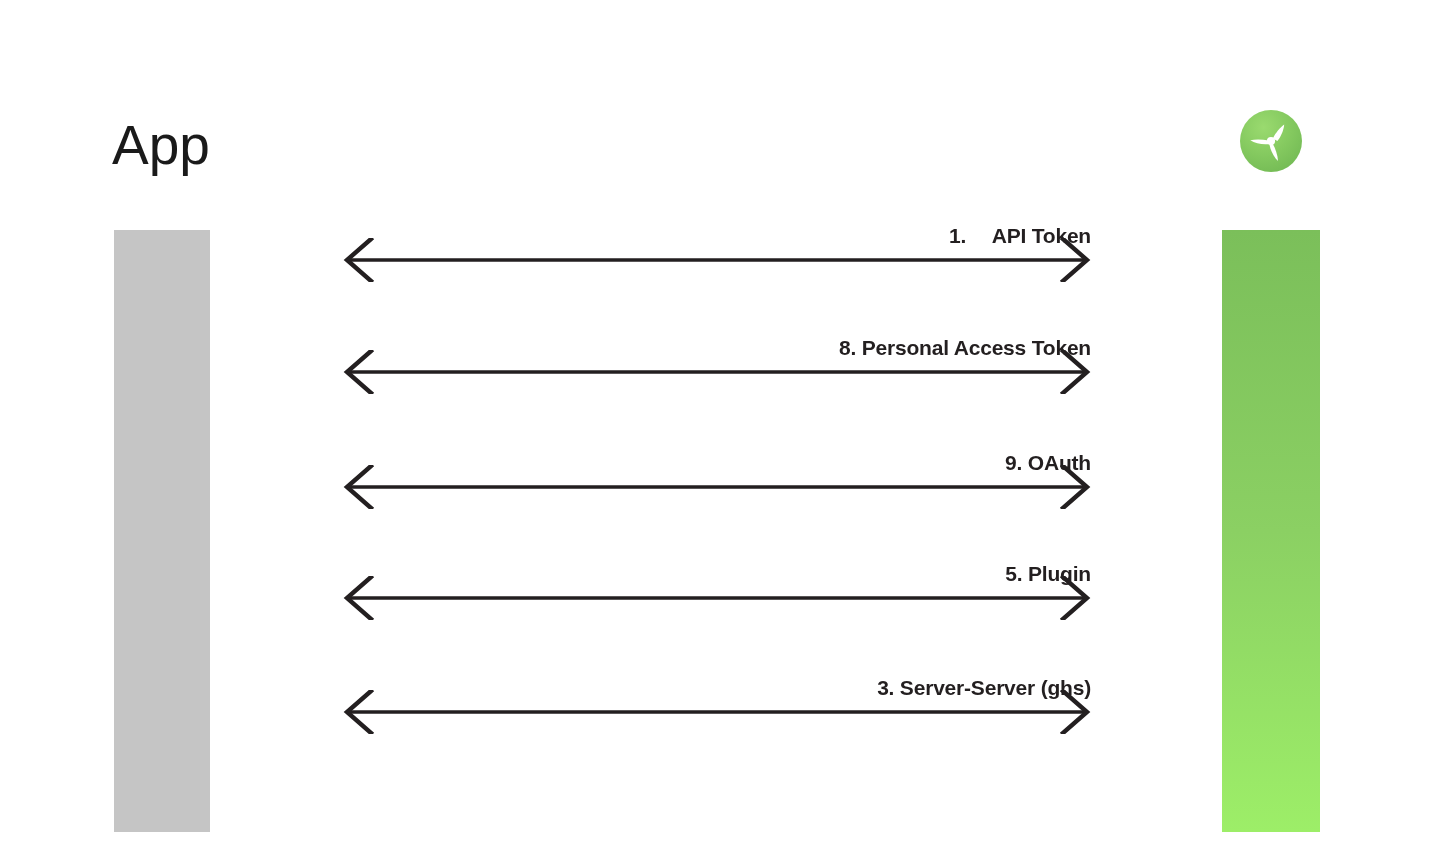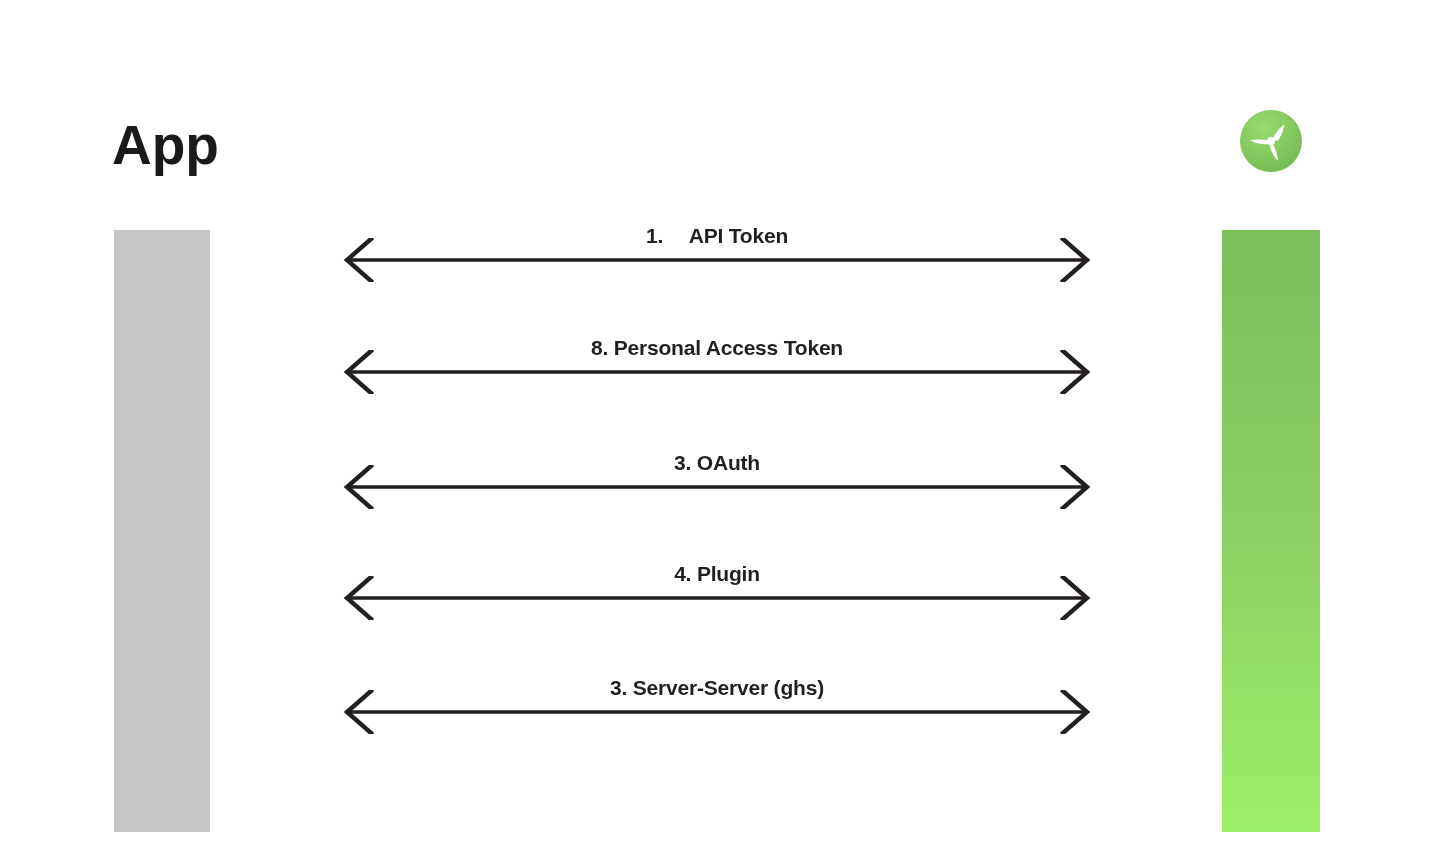--- a/index.html
+++ b/index.html
@@ -18,21 +18,21 @@
     overflow: hidden;
   }
 
   
   #app-title {
     position: absolute;
     left: 112px;
     top: 112px;
     font-family: "Liberation Sans", sans-serif;
     font-size: 55px;
-    font-weight: 700;
+    font-weight: 400;
     letter-spacing: 0px;
     color: #1a1a1a;
     line-height: 66px;
     white-space: nowrap;
   }
 
   
   #actor-app-lifeline {
     position: absolute;
     left: 114px;
@@ -64,21 +64,21 @@
     position: absolute;
     left: 343px;
     width: 748px;
     height: 0;
   }
   .message-label {
     position: absolute;
     left: 0;
     width: 748px;
     bottom: 12px;
-    text-align: center;
+    text-align: right;
     font-family: "Liberation Sans", sans-serif;
     font-size: 21px;
     font-weight: bold;
     color: #231f20;
     white-space: pre;
     letter-spacing: -0.2px;
   }
   .message-arrow {
     position: absolute;
     left: 0;
@@ -134,30 +134,30 @@
   <div class="message-row" style="top:372px;">
     <div class="message-label">8. Personal Access Token</div>
     <svg class="message-arrow" viewBox="0 0 748 44" xmlns="http://www.w3.org/2000/svg">
       <line x1="6" y1="22" x2="742" y2="22" stroke="#231f20" stroke-width="3.4"></line>
       <polyline points="28,1 4,22 28,43" fill="none" stroke="#231f20" stroke-width="4.4" stroke-linecap="square" stroke-linejoin="miter"></polyline>
       <polyline points="720,1 744,22 720,43" fill="none" stroke="#231f20" stroke-width="4.4" stroke-linecap="square" stroke-linejoin="miter"></polyline>
     </svg>
   </div>
 
   <div class="message-row" style="top:487px;">
-    <div class="message-label">3. OAuth</div>
+    <div class="message-label">9. OAuth</div>
     <svg class="message-arrow" viewBox="0 0 748 44" xmlns="http://www.w3.org/2000/svg">
       <line x1="6" y1="22" x2="742" y2="22" stroke="#231f20" stroke-width="3.4"></line>
       <polyline points="28,1 4,22 28,43" fill="none" stroke="#231f20" stroke-width="4.4" stroke-linecap="square" stroke-linejoin="miter"></polyline>
       <polyline points="720,1 744,22 720,43" fill="none" stroke="#231f20" stroke-width="4.4" stroke-linecap="square" stroke-linejoin="miter"></polyline>
     </svg>
   </div>
 
   <div class="message-row" style="top:598px;">
-    <div class="message-label">4. Plugin</div>
+    <div class="message-label">5. Plugin</div>
     <svg class="message-arrow" viewBox="0 0 748 44" xmlns="http://www.w3.org/2000/svg">
       <line x1="6" y1="22" x2="742" y2="22" stroke="#231f20" stroke-width="3.4"></line>
       <polyline points="28,1 4,22 28,43" fill="none" stroke="#231f20" stroke-width="4.4" stroke-linecap="square" stroke-linejoin="miter"></polyline>
       <polyline points="720,1 744,22 720,43" fill="none" stroke="#231f20" stroke-width="4.4" stroke-linecap="square" stroke-linejoin="miter"></polyline>
     </svg>
   </div>
 
   <div class="message-row" style="top:712px;">
     <div class="message-label">3. Server-Server (ghs)</div>
     <svg class="message-arrow" viewBox="0 0 748 44" xmlns="http://www.w3.org/2000/svg">

